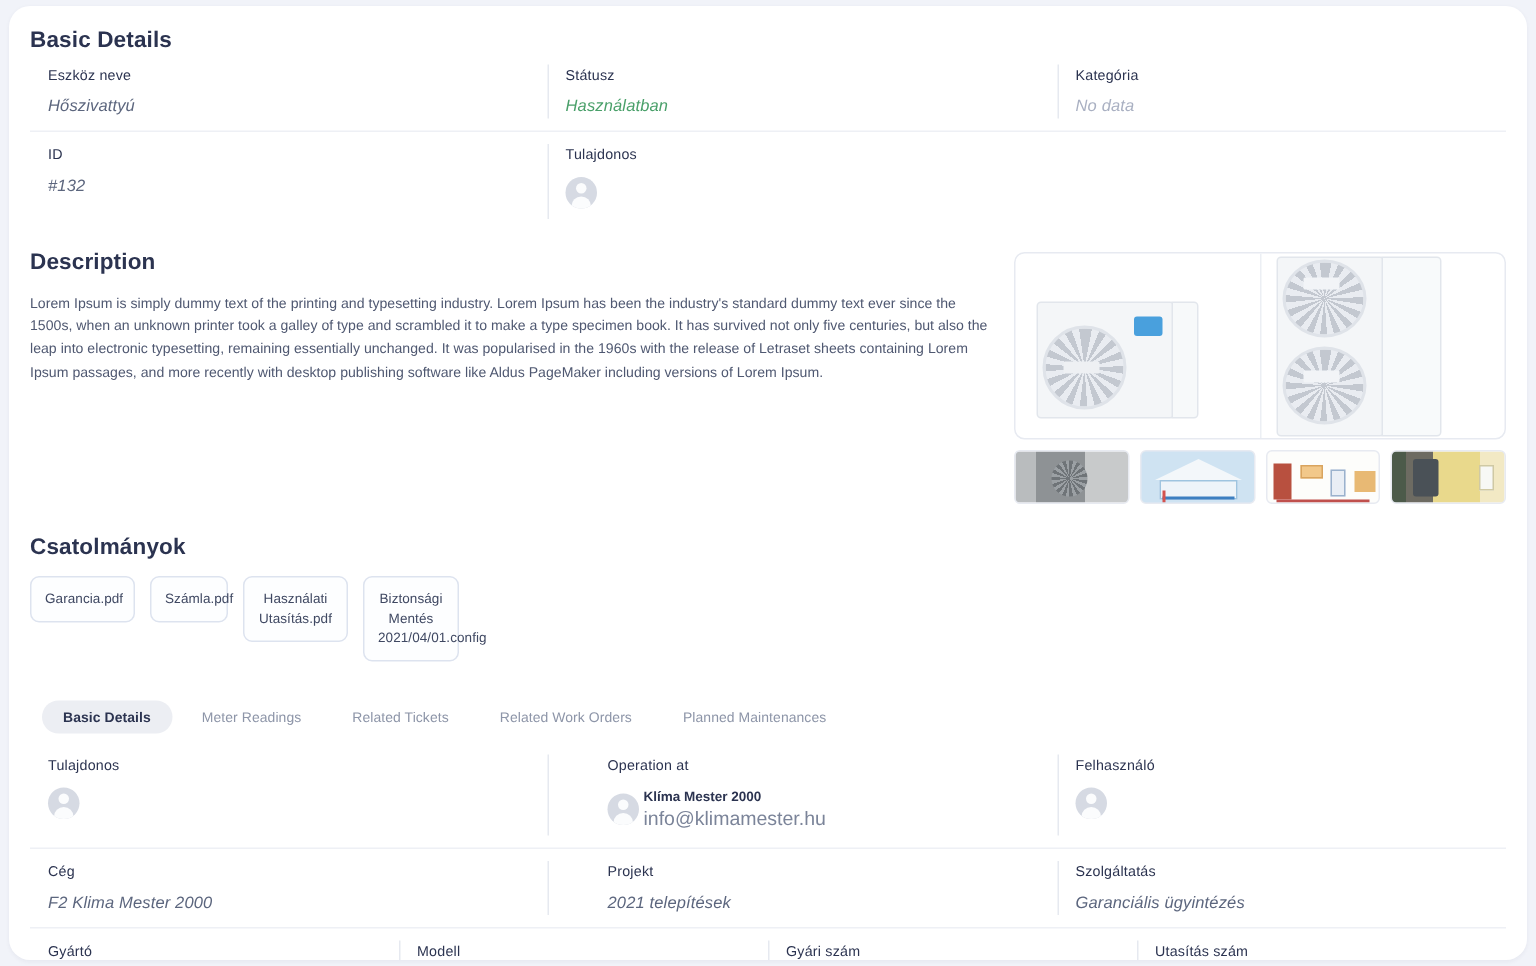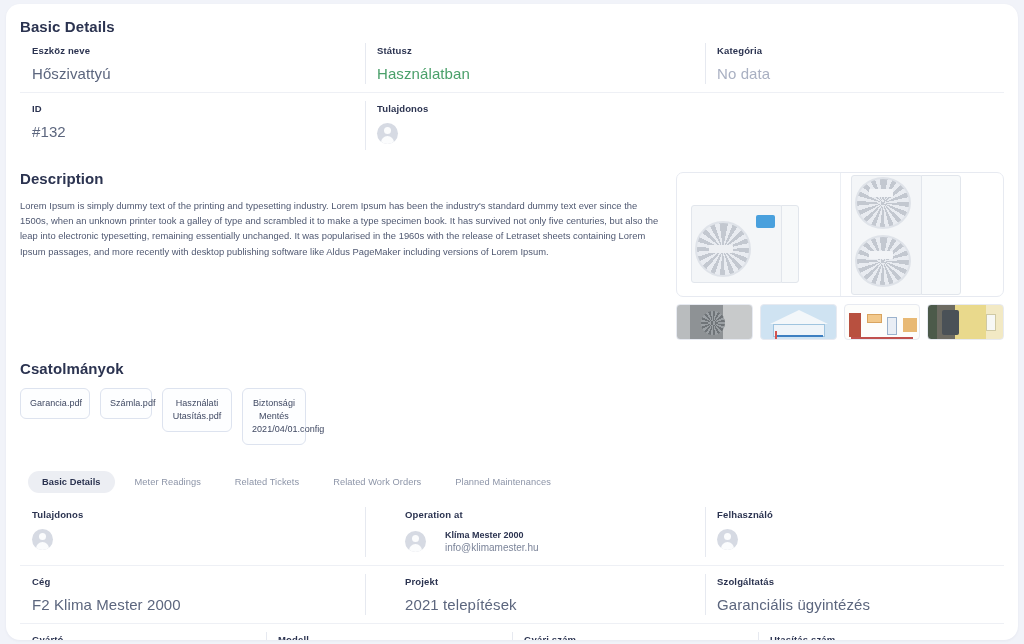--- a/index.html
+++ b/index.html
@@ -50,30 +50,31 @@
   }
   .field.sep::before {
     content: "";
     position: absolute;
     left: 0; top: 8px; bottom: 8px;
     width: 1px;
     background: #e6e9f0;
   }
   .field-label {
     font-size: 9.5px;
-    font-weight: bold;
+    font-weight: normal;
     color: #2b3350;
     letter-spacing: 0.15px;
     margin-bottom: 9px;
     white-space: nowrap;
   }
   .field-value {
-    font-size: 15px;
+    font-size: 11px;
     color: #5c667e;
     letter-spacing: 0.1px;
+    font-style: italic;
   }
   .field-value.green { color: #4aa06a; }
   .field-value.muted { color: #a9b0c2; }
 
   
   .w-top-1 { width: 345px; }
   .w-top-2 { width: 340px; }
   .w-top-3 { flex: 1; }
 
   
@@ -97,27 +98,27 @@
   }
   .avatar::after {
     content: "";
     position: absolute;
     left: 50%; top: 13px;
     width: 13px; height: 11px;
     margin-left: -6.5px;
     border-radius: 7px 7px 0 0;
     background: #fbfcfd;
   }
-  .person-row { display: flex; align-items: center; gap: 19px; }
+  .person-row { display: flex; align-items: center; gap: 3px; }
   .person-name {
     font-size: 9px; font-weight: bold; color: #2b3350;
     line-height: 1.35;
   }
   .person-mail {
-    font-size: 10px; color: #7b8499; line-height: 1.35;
+    font-size: 13px; color: #7b8499; line-height: 1.35;
   }
 
   
   .desc-wrap {
     display: flex;
     padding-top: 12px;
     gap: 14px;
   }
   .desc-left { width: 656px; }
   #description-title { margin-bottom: 11px; }

